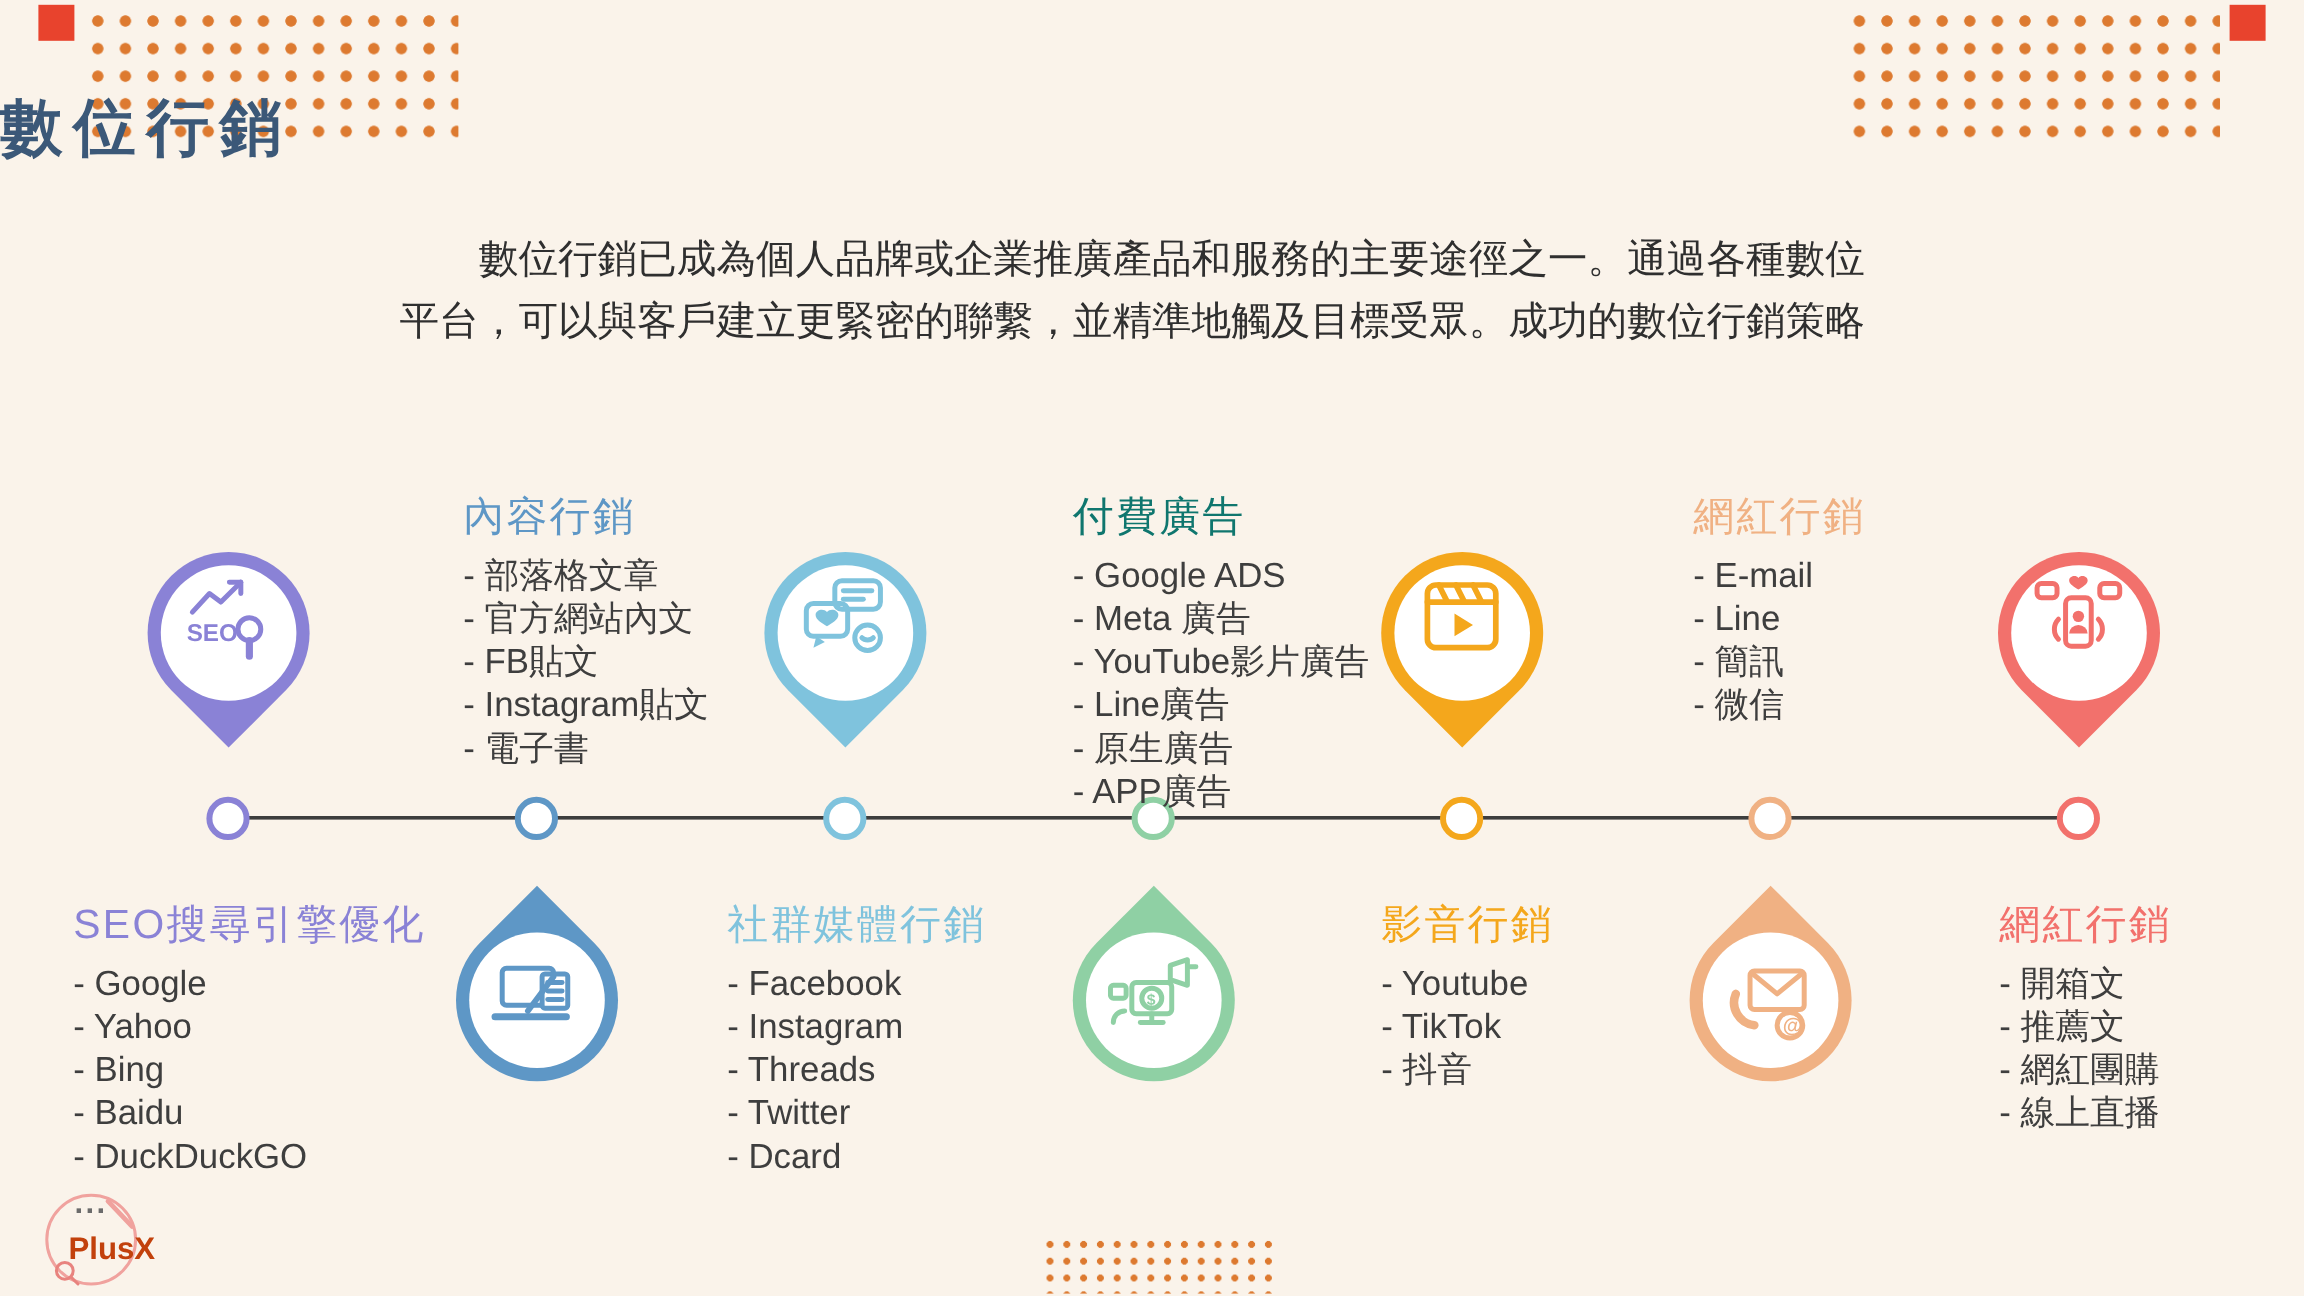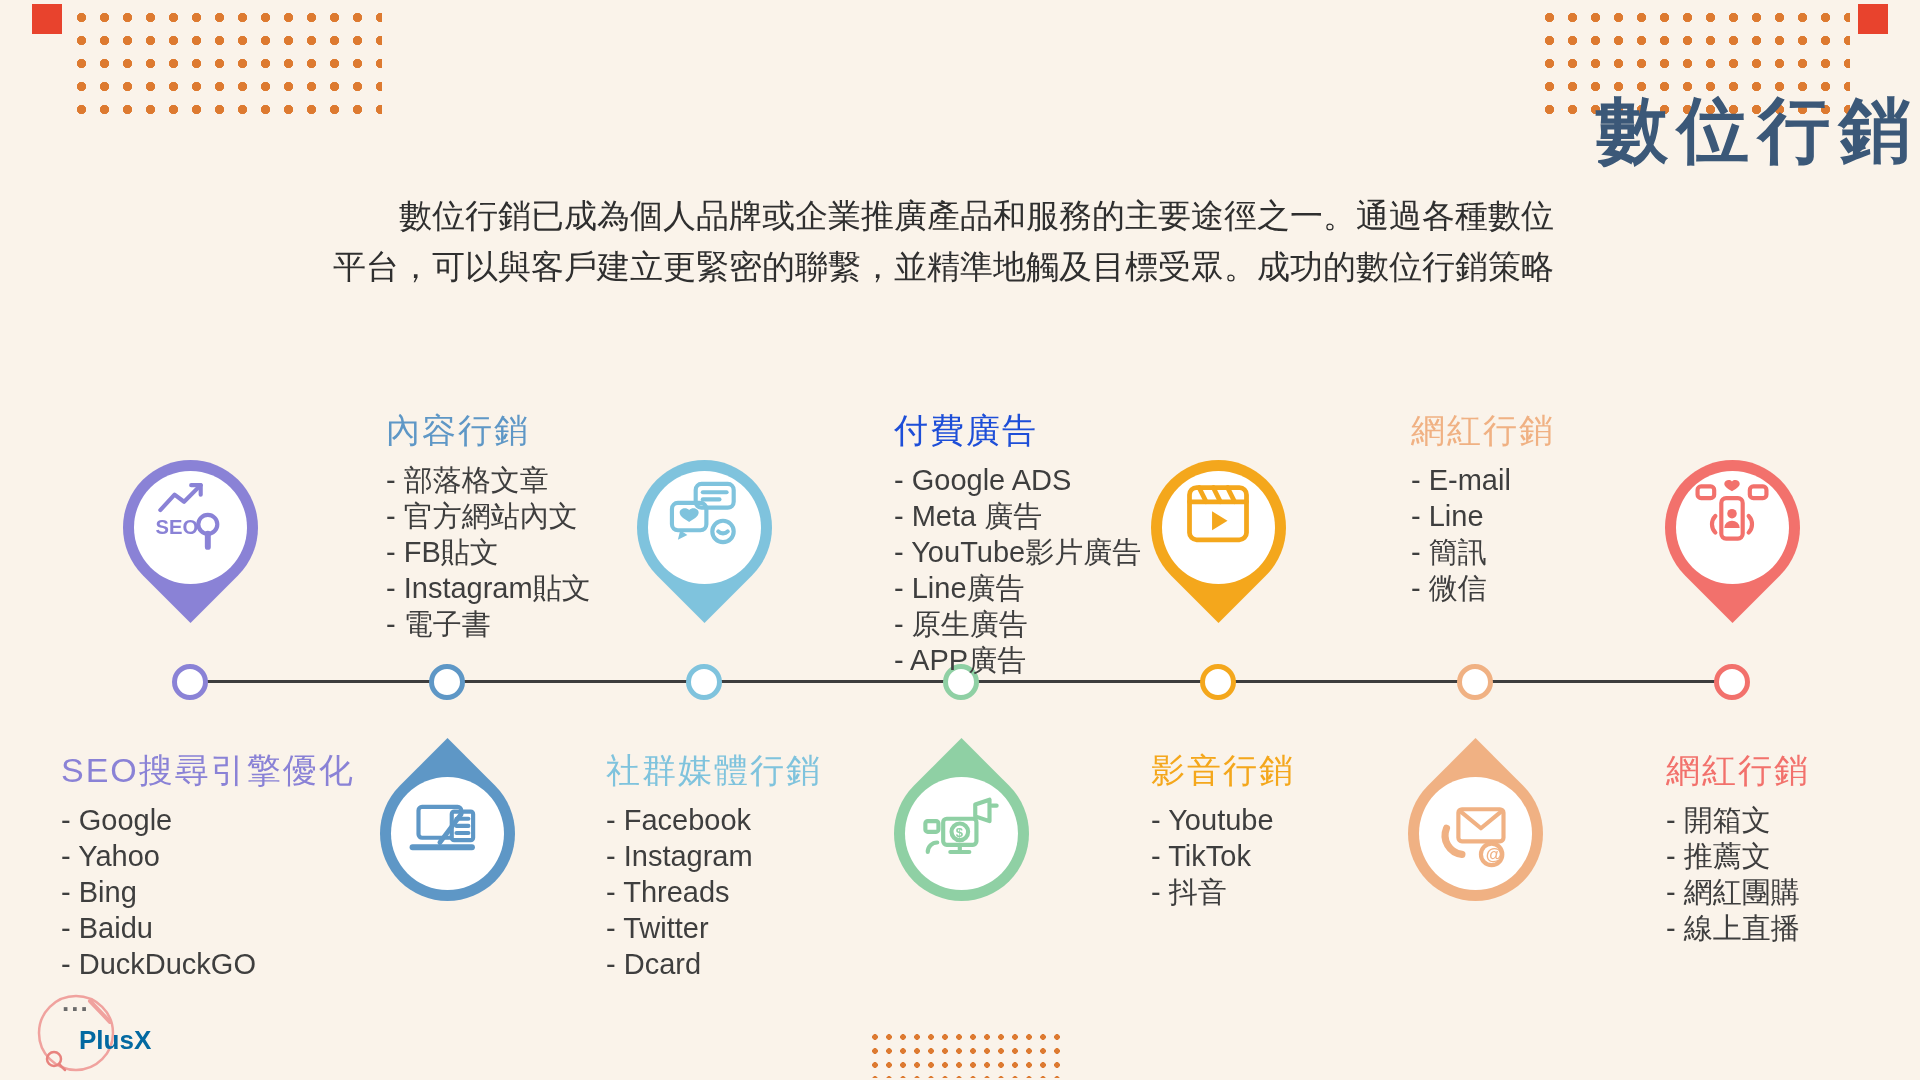--- a/index.html
+++ b/index.html
@@ -15,23 +15,23 @@
     background-image:radial-gradient(circle,#dd7a30 4.4px,transparent 5px);
     background-size:23px 23px;
   }
   .dots.small{
     background-image:radial-gradient(circle,#dd7a30 2.6px,transparent 3.1px);
     background-size:14px 14px;
   }
   .corner-square{position:absolute;width:30px;height:30px;background:#e8432d;}
   
   .title{
-    position:absolute;top:72px;left:0;width:100%;text-align:right;
+    position:absolute;top:72px;left:0;width:100%;text-align:left;
     font-family:"DejaVu Serif","Liberation Serif",serif;
-    font-size:72px;font-weight:bold;color:#3b5878;letter-spacing:9px;margin-top:11px;
+    font-size:52px;font-weight:bold;color:#3b5878;letter-spacing:9px;
   }
   .intro{position:absolute;top:190px;left:333px;width:1280px;font-size:33px;line-height:51px;color:#2f2f2f;}
   .intro-line:first-child{text-indent:66px;}
   
   .timeline{position:absolute;left:0;top:0;width:1920px;height:1080px;}
   .tl-line{position:absolute;left:190px;top:680px;width:1542px;height:3px;background:#3d3d3d;}
   .node{
     position:absolute;width:26px;height:26px;border-radius:50%;
     border:5px solid #999;background:#fff;
   }
@@ -47,21 +47,21 @@
   .drop .m-icon{top:59px;}
   .m-icon svg{width:100%;height:100%;display:block;}
   
   .cat{position:absolute;width:300px;}
   .cat-title{font-size:34px;font-weight:400;letter-spacing:2px;margin-bottom:8px;white-space:nowrap;}
   .cat-item{font-size:29px;line-height:36px;color:#3e3e3e;white-space:nowrap;}
   
   .logo{position:absolute;left:28px;top:985px;width:160px;height:95px;}
   .logo svg{position:absolute;left:0;top:0;width:160px;height:95px;}
   .logo-dots{position:absolute;left:34px;top:2px;font-size:26px;font-weight:bold;color:#6b6b6b;letter-spacing:2px;}
-  .logo-text{position:absolute;left:51px;top:40px;font-size:26px;color:#0369a1;font-weight:bold;}
+  .logo-text{position:absolute;left:29px;top:40px;font-size:26px;color:#c2410c;font-weight:bold;}
 </style>
 </head>
 <body>
 
 <div class="canvas">
 
   <div class="corner-square" style="left:32px;top:4px;"></div>
   <div class="dots" style="left:70px;top:6px;width:312px;height:110px;"></div>
   <div class="dots" style="left:1538px;top:6px;width:312px;height:110px;"></div>
   <div class="corner-square" style="left:1858px;top:4px;"></div>
@@ -166,21 +166,21 @@
               <path d="M44 8 l12 -4 v18 l-12 -4 z"></path>
               <line x1="58" y1="9" x2="62" y2="9"></line>
               <rect x="2" y="22" width="11" height="9" rx="2"></rect>
               <path d="M4 48 a8 8 0 0 1 8 -8"></path>
             </g>
             <text x="27.5" y="35.5" font-size="11" font-weight="bold" fill="currentColor" font-family="sans-serif">$</text>
           </svg>
         </div>
       </div>
       <div class="cat" style="left: 894px; top: 408px;">
-        <div class="cat-title" style="color: #1d4ed8;">付費廣告</div>
+        <div class="cat-title" style="color: #0f766e;">付費廣告</div>
         <div class="cat-item">- Google  ADS</div>
         <div class="cat-item">- Meta 廣告</div>
         <div class="cat-item">- YouTube影片廣告</div>
         <div class="cat-item">- Line廣告</div>
         <div class="cat-item">- 原生廣告</div>
         <div class="cat-item">- APP廣告</div>
       </div>
       <div class="node" style="left: 1200px; top: 664px; border-color: rgb(244, 167, 28);"></div>
       <div class="marker pin" style="left: 1150px; top: 460px; --c: #f4a71c;">
         <div class="m-shape"></div>

